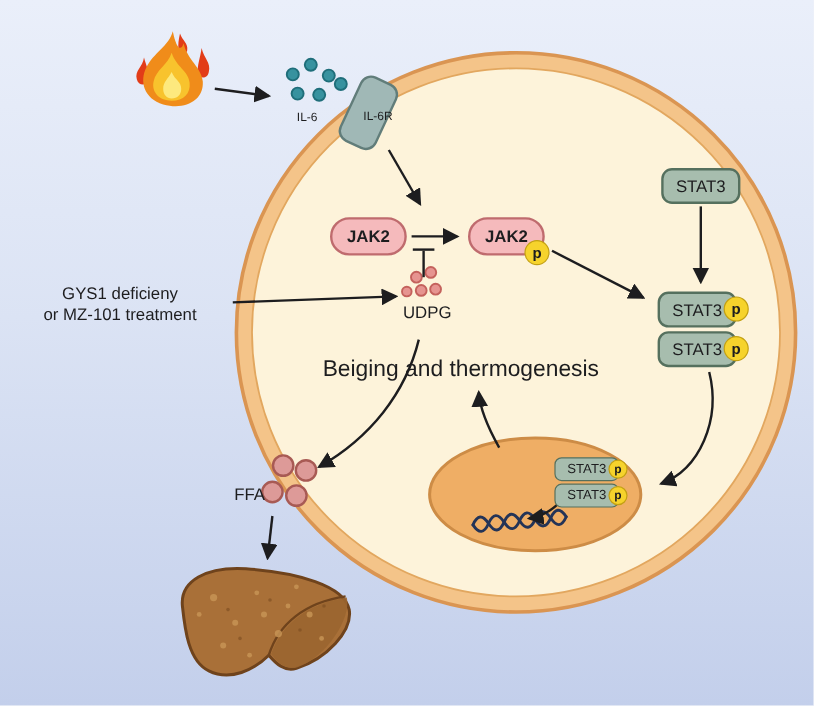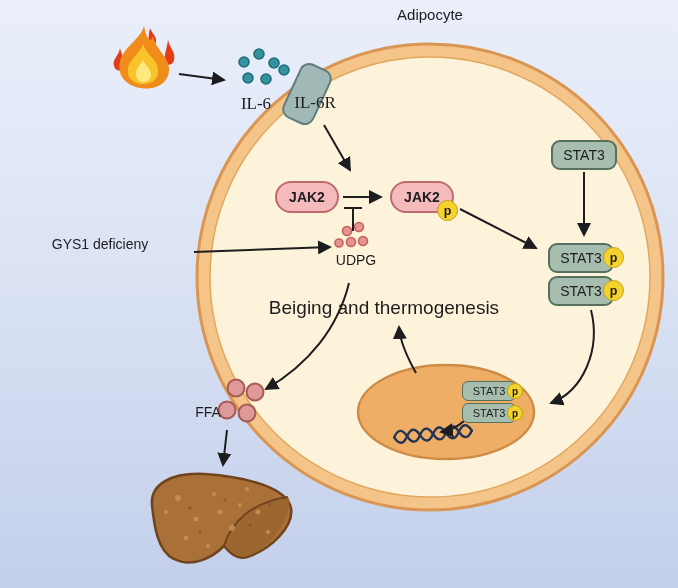--- a/index.html
+++ b/index.html
@@ -31,21 +31,21 @@
   .stat3box.small{border-radius:6px;font-size:11px;border-width:1.6px;}
   .pcircle{
     position:absolute;display:flex;align-items:center;justify-content:center;
     width:21px;height:21px;border-radius:50%;
     background:var(--p-fill,#f6d32c);
     border:1.8px solid var(--p-edge,#c3a013);
     box-sizing:border-box;font-size:12.5px;font-weight:bold;
   }
   .pcircle.small{width:16px;height:16px;font-size:10px;}
   .title{font-size:15px;}
-  .tiny{font-size:17px;font-family:Liberation Serif, serif;}
+  .tiny{font-size:10px;}
 </style>
 </head>
 <body>
 
 <div class="canvas">
 
   <svg class="layer" width="678" height="588" viewBox="0 0 678 588">
     <defs>
       <marker id="ah" markerWidth="7" markerHeight="7" refX="6" refY="3.5" orient="auto">
         <path d="M0,0 L7,3.5 L0,7 Z" fill="#1d1d1f"></path>
@@ -136,21 +136,20 @@
       <path d="M464,421 C456,428 448,431 441,432" marker-end="url(#ah)"></path>
       <path d="M416,373 C407,357 400,342 399,327" marker-end="url(#ah)"></path>
       <path d="M349,283 C338,328 308,365 266,389" marker-end="url(#ah)"></path>
       <line x1="194" y1="252" x2="330" y2="247" marker-end="url(#ah)"></line>
       <line x1="227" y1="430" x2="223" y2="465" marker-end="url(#ah)"></line>
       <line x1="353" y1="231" x2="353" y2="209"></line>
       <line x1="344" y1="208" x2="362" y2="208"></line>
     </g>
   </svg>
 
-  <div class="lbl title" style="left:355px;top:6px;width:150px">Adipocyte</div>
 
 
   <div class="lbl tiny" style="left:234px;top:93px;width:44px">IL-6</div>
   <div class="lbl tiny" style="left:288px;top:92px;width:54px">IL-6R</div>
 
   <div class="pill" style="left:275px;top:181px;width:64px;height:32px">JAK2</div>
 
   <div class="pill" style="left:390px;top:181px;width:64px;height:32px">JAK2</div>
   <div class="pcircle" style="left:437px;top:200px">p</div>
 
@@ -158,20 +157,21 @@
 
   <div class="stat3box" style="left:548px;top:243px;width:66px;height:30px">STAT3</div>
   <div class="pcircle" style="left:603px;top:247px">p</div>
   <div class="stat3box" style="left:548px;top:276px;width:66px;height:30px">STAT3</div>
   <div class="pcircle" style="left:603px;top:280px">p</div>
 
   <div class="lbl" style="left:324px;top:252px;width:64px">UDPG</div>
 
   <div class="lbl" style="left:6px;top:236px;width:188px">
     <div>GYS1 deficieny</div>
+    <div>or MZ-101 treatment</div>
   </div>
 
   <div class="lbl" style="left:256px;top:296px;width:256px;font-size:19px">Beiging and thermogenesis</div>
 
   <div class="lbl" style="left:188px;top:404px;width:40px">FFA</div>
 
   <div class="stat3box small" style="left:462px;top:381px;width:54px;height:20px">STAT3</div>
   <div class="pcircle small" style="left:507px;top:383px">p</div>
   <div class="stat3box small" style="left:462px;top:403px;width:54px;height:20px">STAT3</div>
   <div class="pcircle small" style="left:507px;top:405px">p</div>

